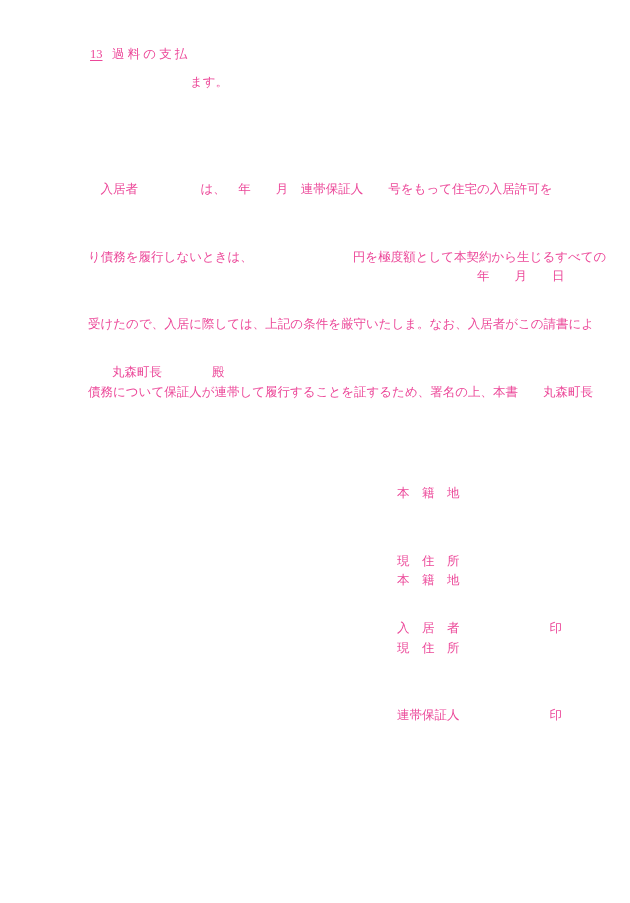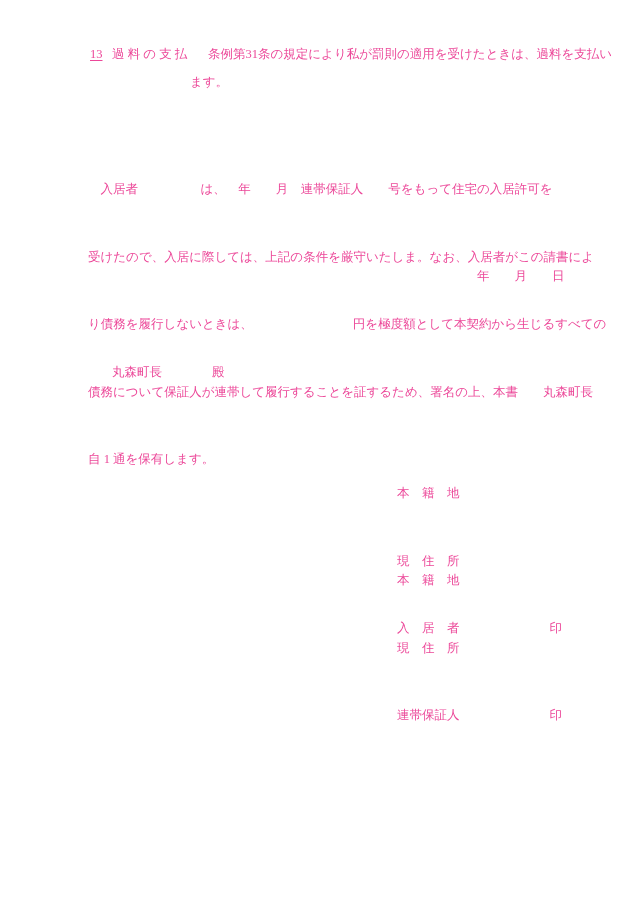--- a/index.html
+++ b/index.html
@@ -33,29 +33,27 @@
   .sig-label { white-space: pre; }
   .seal { white-space: pre; }
 </style>
 </head>
 <body>
 
 <div class="page">
 
   <span class="abs underlined" style="left:90px; top:47px;">13</span>
   <span class="abs" style="left:112px; top:47px;">過 料 の 支 払</span>
-  <span class="abs" style="left:208px; top:47px;">条例第31条の規定により私が罰則の適用を受けたときは、過料を支払い</span>
   <span class="abs" style="left:190px; top:75px;">ます。</span>
 
   <div class="abs pledge" style="left:88px; top:133px; width:525px;">
     <div class="pledge-line">　入居者　　　　　は、　年　　月　連帯保証人　　号をもって住宅の入居許可を</div>
+    <div class="pledge-line">り債務を履行しないときは、　　　　　　　　円を極度額として本契約から生じるすべての</div>
     <div class="pledge-line">受けたので、入居に際しては、上記の条件を厳守いたしま。なお、入居者がこの請書によ</div>
-    <div class="pledge-line">り債務を履行しないときは、　　　　　　　　円を極度額として本契約から生じるすべての</div>
     <div class="pledge-line">債務について保証人が連帯して履行することを証するため、署名の上、本書　　丸森町長</div>
-    <div class="pledge-line">自 1 通を保有します。</div>
   </div>
 
   <span class="abs" style="left:477px; top:269px;">年　　月　　日</span>
 
   <span class="abs" style="left:112px; top:365px;">丸森町長　　　　殿</span>
 
   <div class="abs sig-block" style="left:397px; top:437px;">
     <div class="sig-row">
       <span class="sig-label">本　籍　地</span>
       <span class="seal"></span>

